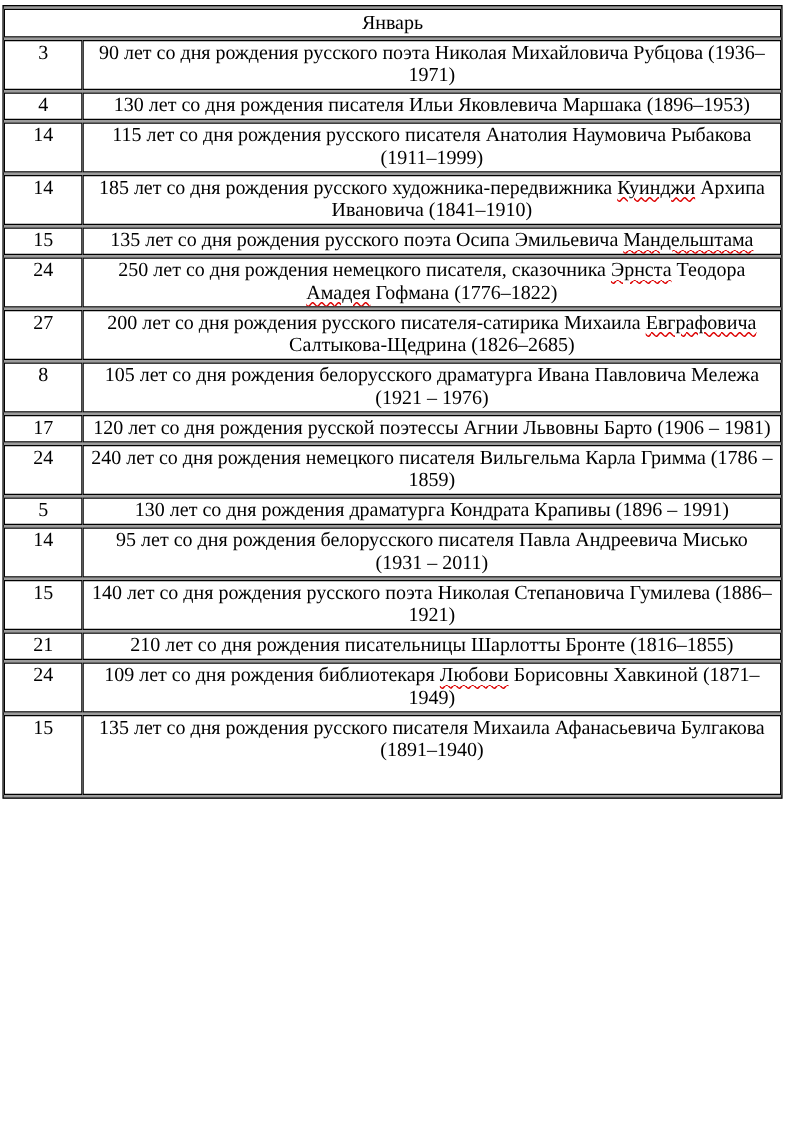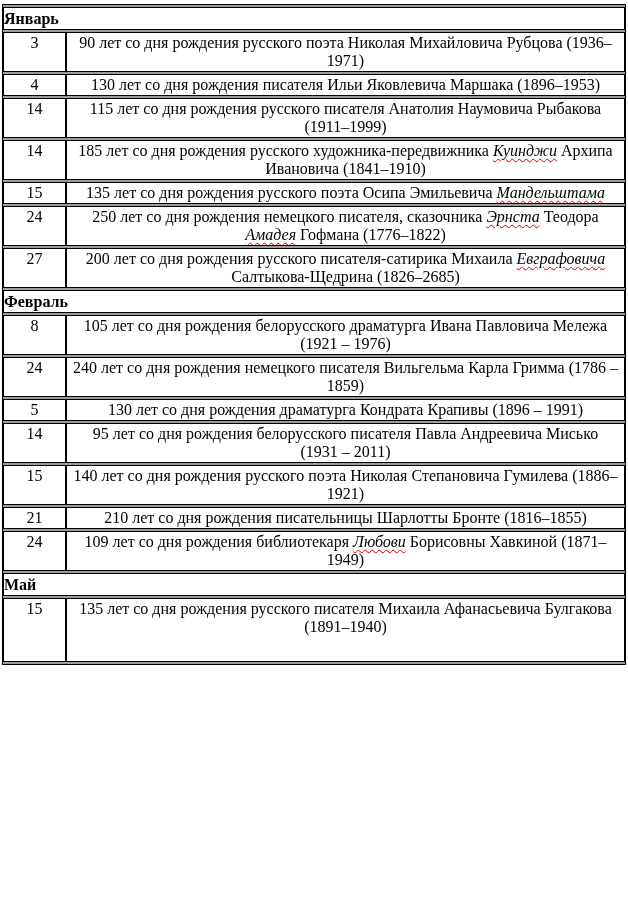--- a/index.html
+++ b/index.html
@@ -26,41 +26,40 @@
   td {
     border: 1px solid #000000;
     background: #ffffff;
     vertical-align: top;
     font-size: 16px;
     line-height: 18px;
     padding: 1px 2px 1px 2px;
     overflow: hidden;
   }
   td.month {
-    font-weight: bold;
-    text-align: left;
+    font-weight: normal;
+    text-align: center;
     line-height: 19px;
     padding: 1px 0 1px 0;
   }
   td.day {
     text-align: center;
   }
   td.desc {
     text-align: center;
     padding-left: 6px;
     padding-right: 6px;
   }
   tr.tall td { height: 60px; }
   .sq {
     text-decoration-line: underline;
     text-decoration-style: wavy;
     text-decoration-color: #dd0000;
     text-decoration-thickness: 1px;
     text-underline-offset: 2px;
-    font-style: italic;
   }
 </style>
 </head>
 <body>
 
 <div class="page">
   <table class="cal">
     <colgroup>
       <col class="c-day">
       <col class="c-desc">
@@ -93,25 +92,26 @@
     <tr>
       <td class="day">24</td>
       <td class="desc"><span>250 лет со дня рождения немецкого писателя, сказочника </span><span class="sq">Эрнста</span><span> Теодора </span><span class="sq">Амадея</span><span> Гофмана (1776–1822)</span></td>
     </tr>
     <tr>
       <td class="day">27</td>
       <td class="desc"><span>200 лет со дня рождения русского писателя-сатирика Михаила </span><span class="sq">Евграфовича</span><span> Салтыкова-Щедрина (1826–2685)</span></td>
     </tr>
 
     <tr>
-      <td class="month" colspan="2">Февраль</td>
+      <td class="day">8</td>
+      <td class="desc"><span>105 лет со дня рождения белорусского драматурга Ивана Павловича Мележа (1921 – 1976)</span></td>
     </tr>
     <tr>
-      <td class="day">8</td>
-      <td class="desc"><span>105 лет со дня рождения белорусского драматурга Ивана Павловича Мележа (1921 – 1976)</span></td>
+      <td class="day">17</td>
+      <td class="desc"><span>120 лет со дня рождения русской поэтессы Агнии Львовны Барто (1906 – 1981)</span></td>
     </tr>
     <tr>
       <td class="day">24</td>
       <td class="desc"><span>240 лет со дня рождения немецкого писателя Вильгельма Карла Гримма (1786 – 1859)</span></td>
     </tr>
 
     <tr>
       <td class="day">5</td>
       <td class="desc"><span>130 лет со дня рождения драматурга Кондрата Крапивы (1896 – 1991)</span></td>
     </tr>
@@ -126,22 +126,19 @@
     </tr>
     <tr>
       <td class="day">21</td>
       <td class="desc"><span>210 лет со дня рождения писательницы Шарлотты Бронте (1816–1855)</span></td>
     </tr>
     <tr>
       <td class="day">24</td>
       <td class="desc"><span>109 лет со дня рождения библиотекаря </span><span class="sq">Любови</span><span> Борисовны Хавкиной (1871– 1949)</span></td>
     </tr>
 
-    <tr>
-      <td class="month" colspan="2">Май</td>
-    </tr>
     <tr class="tall">
       <td class="day">15</td>
       <td class="desc"><span>135 лет со дня рождения русского писателя Михаила Афанасьевича Булгакова (1891–1940)</span></td>
     </tr>
   </tbody>
     </table>
 </div>
 
 </body></html>

